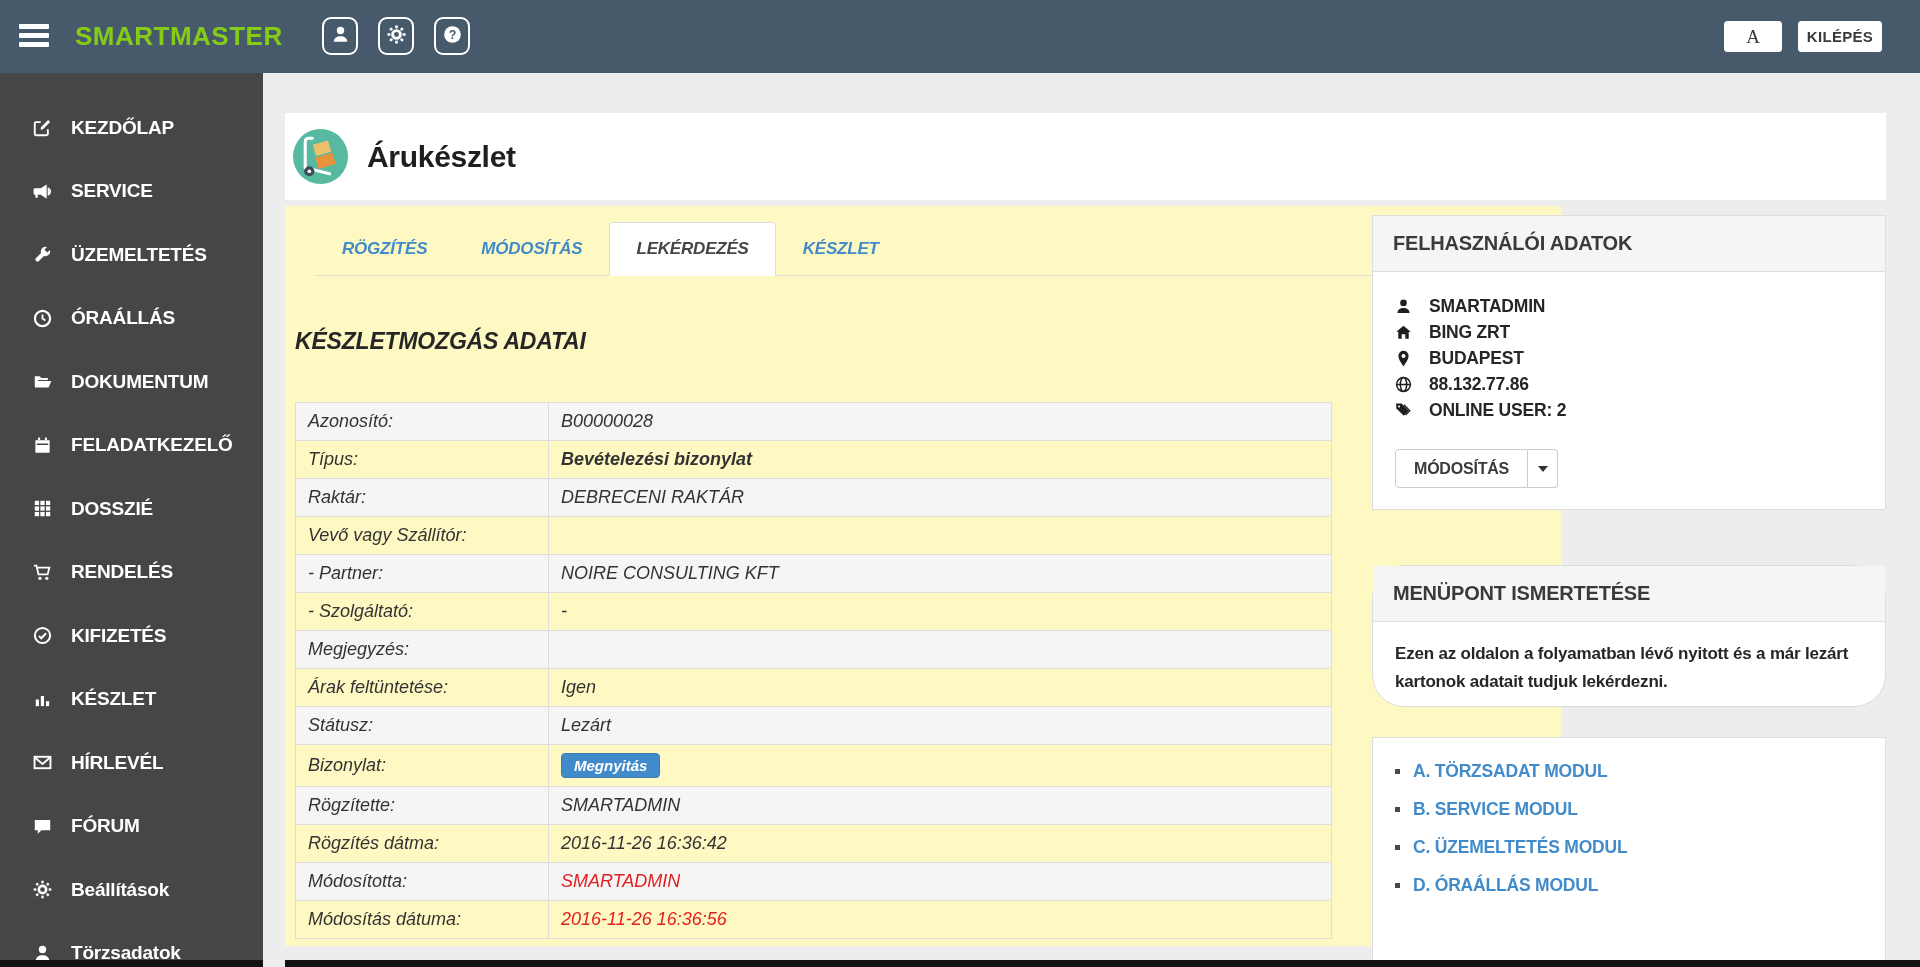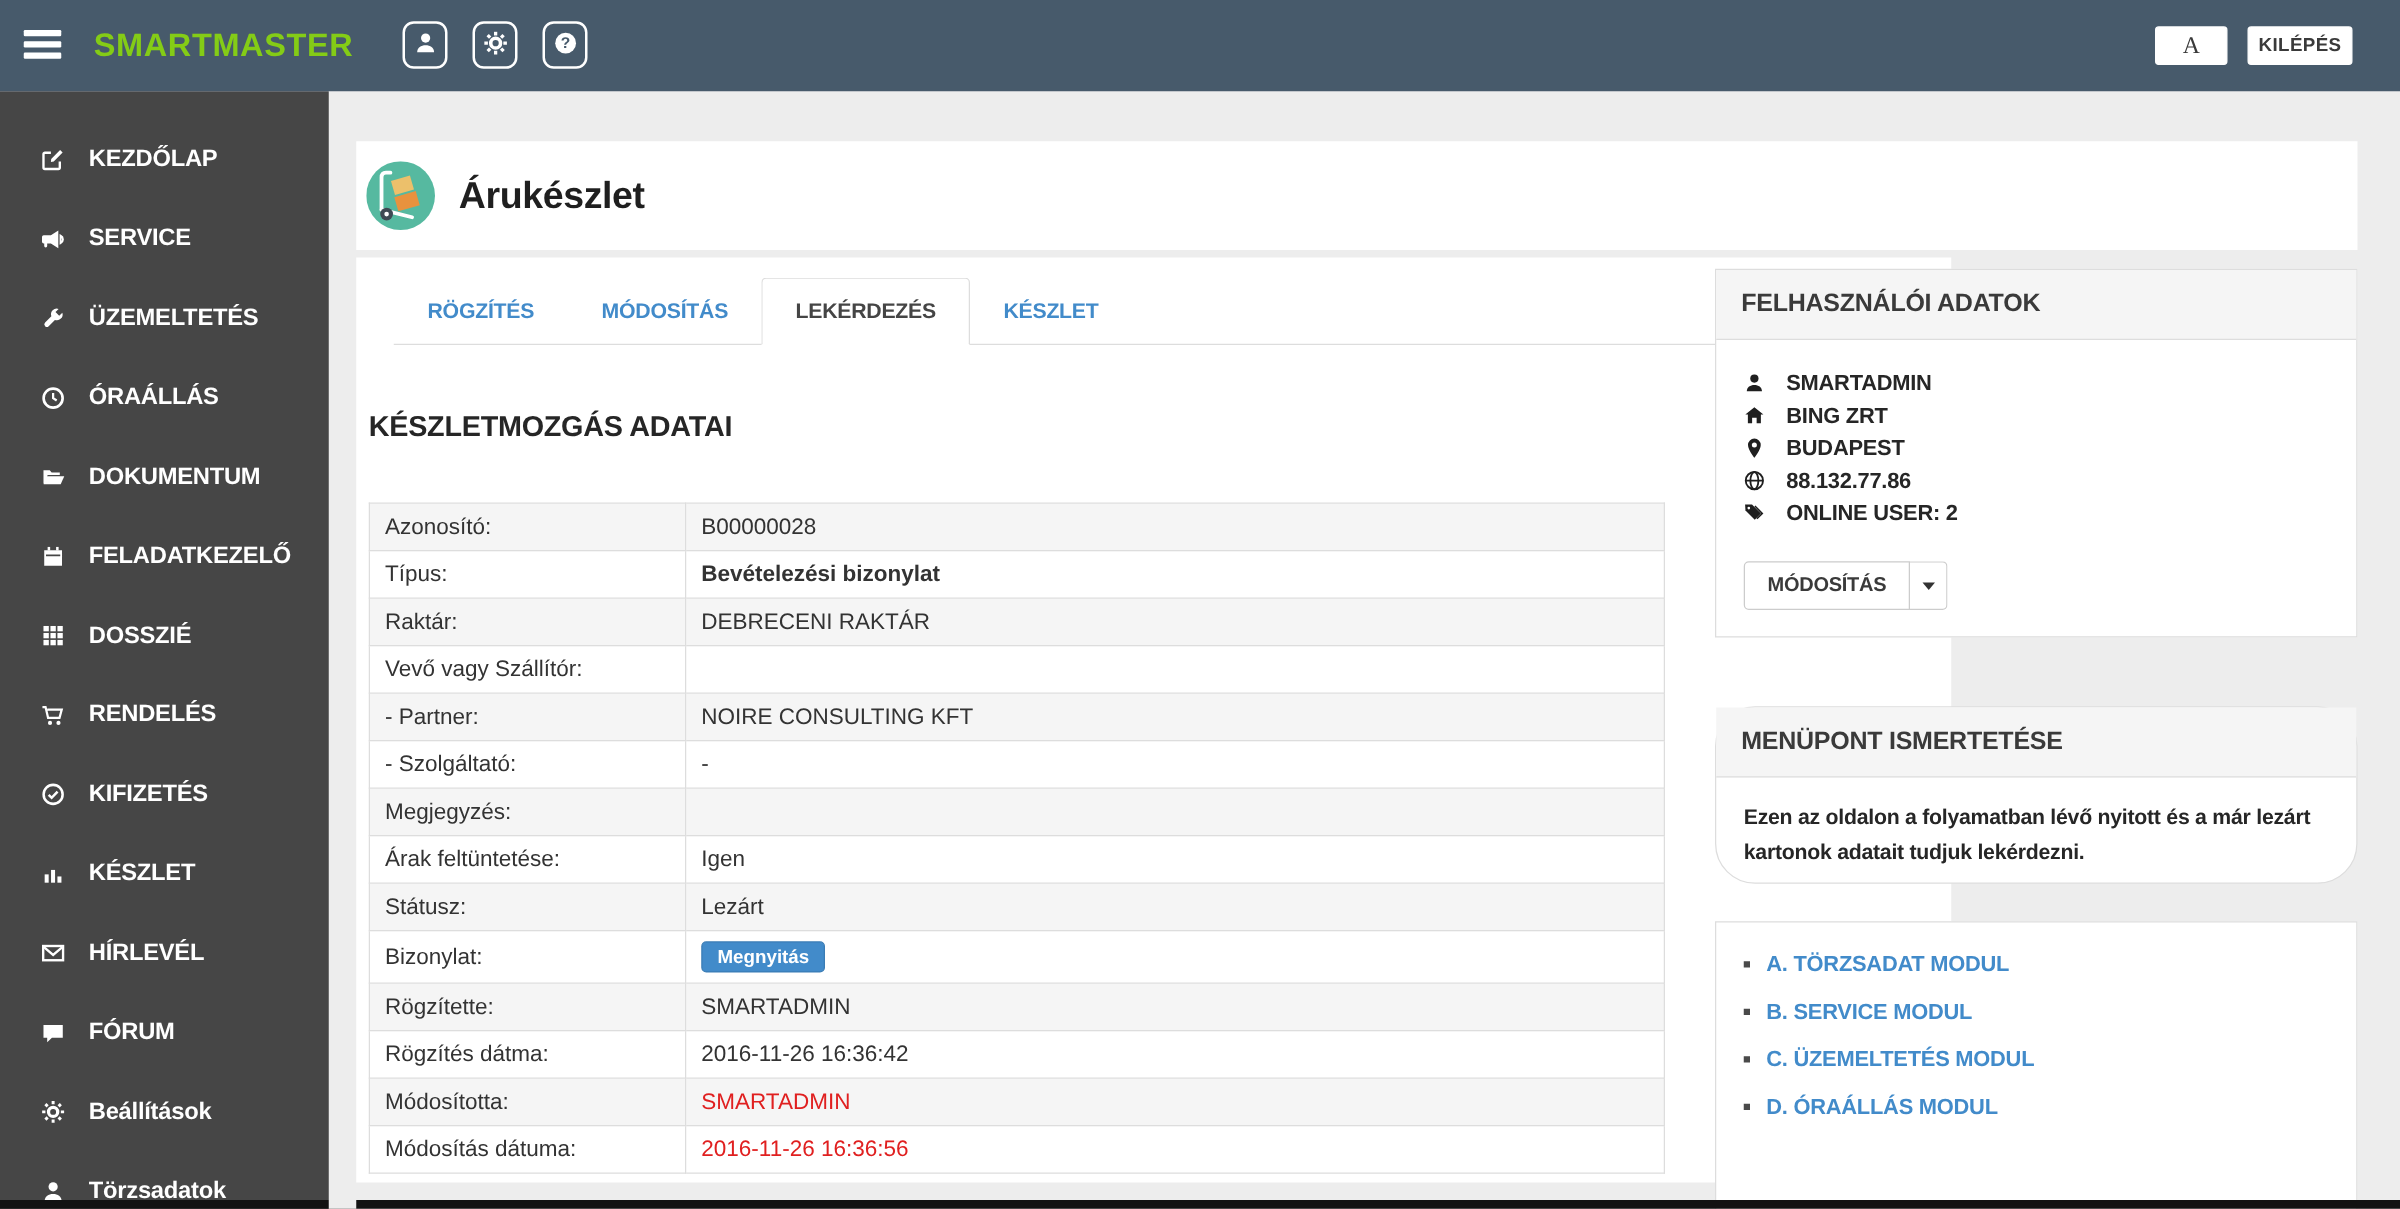--- a/index.html
+++ b/index.html
@@ -30,21 +30,21 @@
   .side-item .lbl { font-size:19px; font-weight:700; letter-spacing:-.2px; }
 
   
   .main { position:absolute; left:263px; top:73px; right:0; bottom:0; background:#ededed; }
 
   .heading-card { position:absolute; left:22px; top:40px; width:1601px; height:87px; background:#fff;
     display:flex; align-items:center; padding-left:8px; }
   .page-icon { width:55px; height:55px; display:block; }
   .page-title { font-size:30px; font-weight:700; color:#1f1f1f; margin-left:19px; letter-spacing:-.3px; }
 
-  .content-card { position:absolute; left:22px; top:133px; width:1276px; height:740px; background:#ffffff; }
+  .content-card { position:absolute; left:22px; top:133px; width:1276px; height:740px; background:#fef9c3;font-style:italic; }
   .tabs { list-style:none; display:flex; margin:16px 15px 0 30px; border-bottom:1px solid #ddd; }
   .tab { padding:16px 26px; font-size:17px; font-weight:700; color:#428bca; cursor:pointer; letter-spacing:-.2px;
     margin-bottom:-1px; border:1px solid transparent; }
   .tab.active { color:#454545; background:#fff; border:1px solid #ddd; border-bottom-color:#fff; border-radius:4px 4px 0 0; }
   .section-title { font-size:23px; font-weight:700; color:#262626; margin:52px 0 0 10px; letter-spacing:-.2px; }
 
   .detail-table { border-collapse:collapse; margin:47px 30px 0 10px; width:1037px; font-size:18px; color:#333; }
   .detail-table td { border:1px solid #ddd; padding:8px 12px; height:38px; }
   .detail-table tr:nth-child(odd) td { background:#f5f5f5; }
   .detail-table td.lbl { width:253px; }

